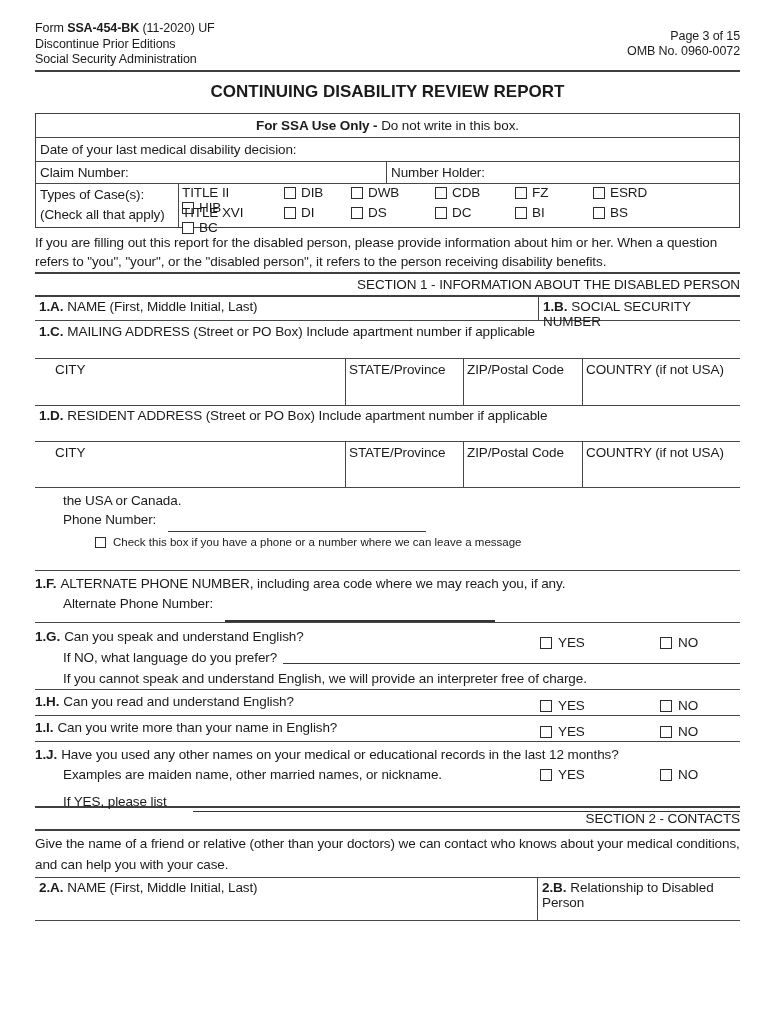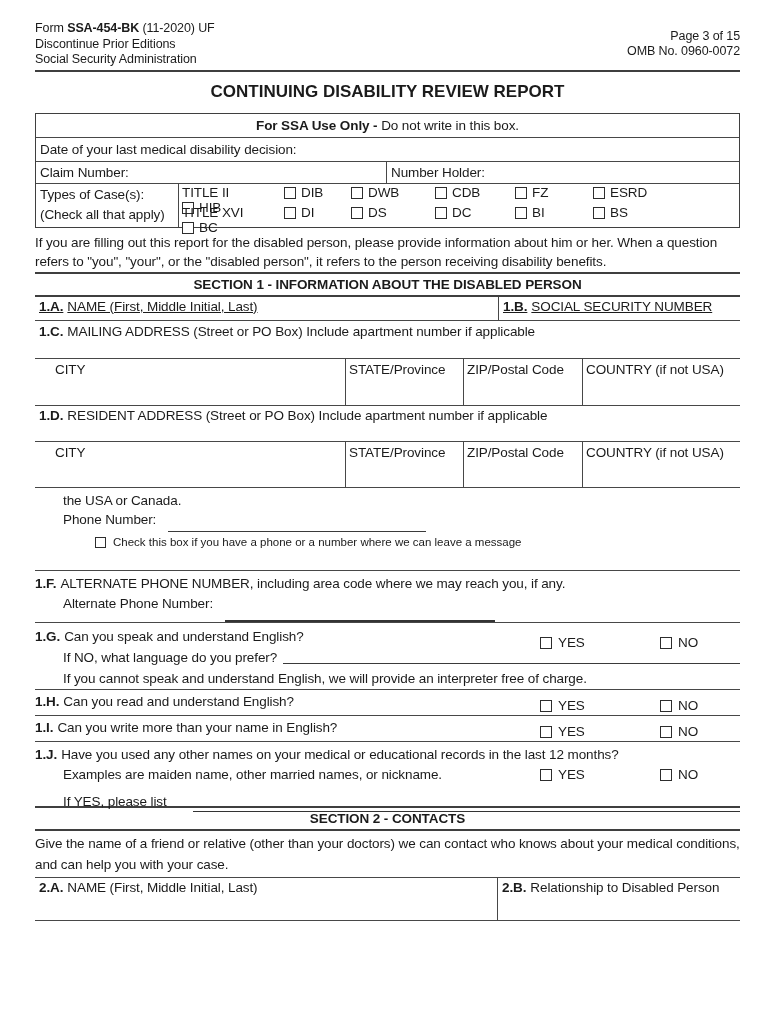--- a/index.html
+++ b/index.html
@@ -32,30 +32,30 @@
   .case-row { display:grid; grid-template-columns:102px 67px 84px 80px 78px 86px;
               align-items:center; height:20px; padding-left:3px; }
   .cb { display:inline-block; width:12px; height:12px; border:1.4px solid #2d2d2d;
         background:#fff; vertical-align:-2px; }
   .opt { white-space:nowrap; }
   .opt .cb { margin-right:5px; }
 
   .intro { margin-top:5px; line-height:19.5px; }
 
   .sec-h { border-top:2px solid #3f3f3f; border-bottom:2px solid #3f3f3f;
-           text-align:center; font-weight:bold; height:25px; line-height:22px; }
+           text-align:right; font-weight:normal; height:25px; line-height:22px; }
 
   
   .frow { border-bottom:1.4px solid #474747; }
   .qn { margin-right:4px; }
   .split { display:flex; }
   .cell { padding:2px 4px 0 4px; }
-  .cell-r { border-left:1.4px solid #474747; flex:1; }
+  .cell-r { border-left:1.4px solid #474747; flex:1;margin-left:40px; }
   .row-ab .cell-l { width:463px; }
-  .row-ab { height:24px;text-decoration:underline; }
+  .row-ab { height:24px; }
   .row-2ab .cell-l { width:462px; }
   .row-2ab { height:43px; }
   .row-label { height:38px; padding:3px 4px 0 4px; }
   .row-label-d { height:36px; padding:2px 4px 0 4px; }
 
   .addr { display:flex; }
   .addr-1 { height:47px; }
   .addr-2 { height:46px; }
   .a-cell { padding:3px 3px 0 3px; white-space:nowrap; }
   .a-city { width:310px; padding-left:20px; }

